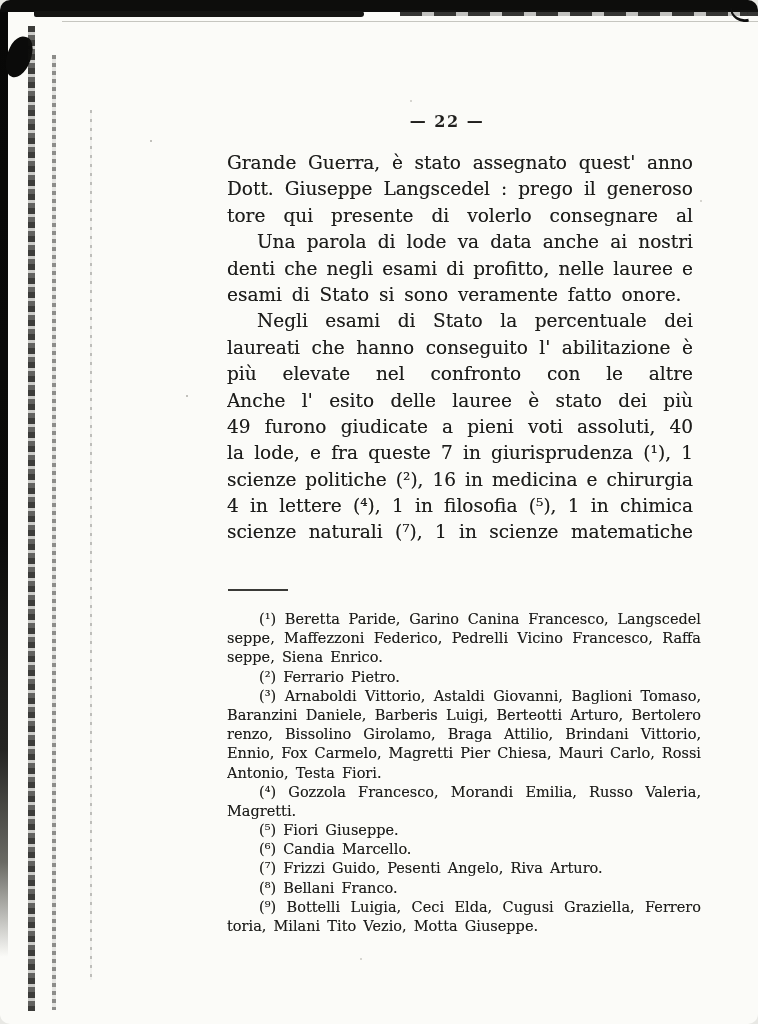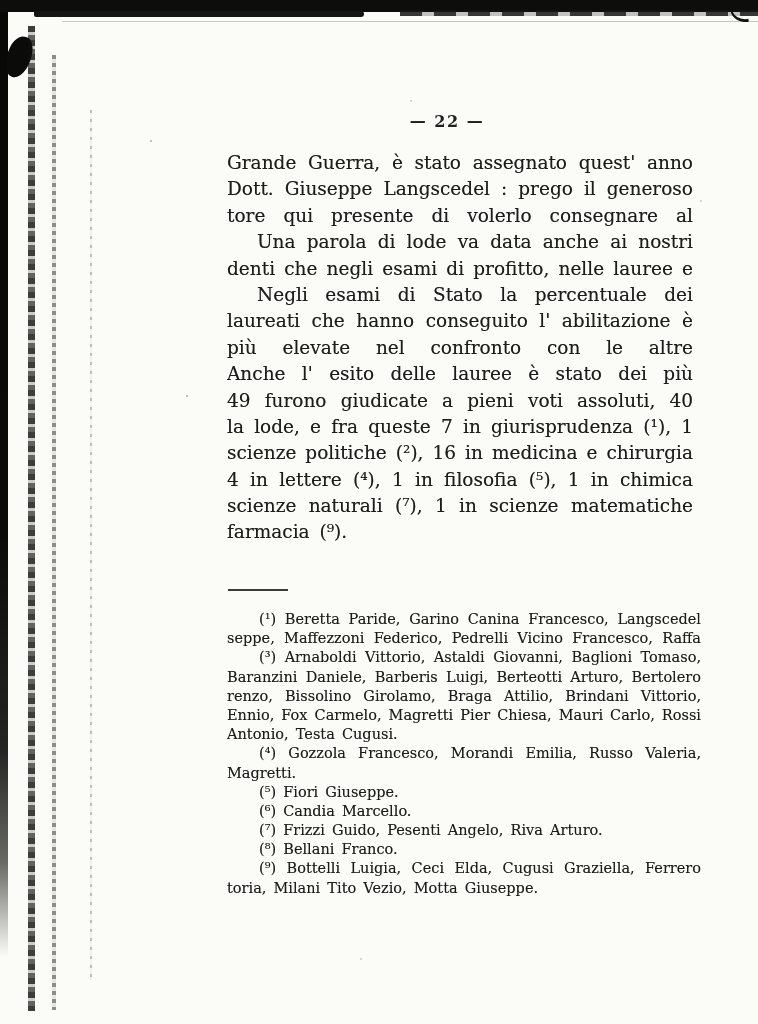--- a/index.html
+++ b/index.html
@@ -1,19 +1,20 @@
 <!DOCTYPE html>
 <html><head>
 <meta charset="utf-8">
 <style>
   html,body{margin:0;padding:0;background:#e8e8e4;}
   .scan{
     position:relative;width:758px;height:1024px;background:#fbfbf8;
     overflow:hidden;font-family:"DejaVu Serif","Liberation Serif",serif;
     color:#1c1c1a;
+    border-radius:10px;
   }
   
   .top-band{position:absolute;top:0;left:0;width:758px;height:12px;background:#0d0d0c;}
   .top-band-lower{position:absolute;top:11px;left:34px;width:330px;height:6px;background:#141412;border-radius:0 3px 3px 2px;}
   .top-band-texture{position:absolute;top:10px;left:400px;width:358px;height:6px;
     background:repeating-linear-gradient(to right,rgba(20,20,18,.85) 0 22px,rgba(20,20,18,.25) 22px 34px);}
   .page-edge-h{position:absolute;top:21px;left:62px;width:696px;height:1px;background:#c6c6c0;}
   .hook-mark{position:absolute;top:7px;left:731px;width:15px;height:13px;border:0 solid #101010;
     border-bottom-width:3px;border-left-width:2px;border-radius:0 0 0 90%;transform:rotate(-8deg);}
   .streak-a{position:absolute;left:0;top:12px;width:8px;height:945px;
@@ -72,42 +73,44 @@
   <div class="speck" style="left:360px;top:958px;opacity:.3;"></div>
 
   <div class="page-number">— 22 —</div>
 
   <div class="body-block">
     <div class="line">Grande Guerra, è stato assegnato quest' anno al</div>
     <div class="line">Dott. Giuseppe Langscedel : prego il generoso dona-</div>
     <div class="line">tore qui presente di volerlo consegnare al vincitore.</div>
     <div class="line indent">Una parola di lode va data anche ai nostri stu-</div>
     <div class="line">denti che negli esami di profitto, nelle lauree e negli</div>
+    <div class="line end">esami di Stato si sono veramente fatto onore.</div>
     <div class="line indent">Negli esami di Stato la percentuale dei nostri</div>
     <div class="line">laureati che hanno conseguito l' abilitazione è fra le</div>
     <div class="line">più elevate nel confronto con le altre Università.</div>
     <div class="line">Anche l' esito delle lauree è stato dei più lusinghieri:</div>
     <div class="line">49 furono giudicate a pieni voti assoluti, 40 ebbero</div>
     <div class="line">la lode, e fra queste 7 in giurisprudenza (¹), 1 in</div>
     <div class="line">scienze politiche (²), 16 in medicina e chirurgia (³),</div>
     <div class="line">4 in lettere (⁴), 1 in filosofia (⁵), 1 in chimica (⁶), 3 in</div>
     <div class="line">scienze naturali (⁷), 1 in scienze matematiche (⁸), 6 in</div>
-    <div class="line end">farmacia (⁹).</div>
   </div>
 
   <div class="footnote-rule"></div>
 
   <div class="footnote-block">
     <div class="fline indent">(¹) Beretta Paride, Garino Canina Francesco, Langscedel Giu-</div>
     <div class="fline">seppe, Maffezzoni Federico, Pedrelli Vicino Francesco, Raffa Giu-</div>
+    <div class="fline end">seppe, Siena Enrico.</div>
+    <div class="fline indent end">(²) Ferrario Pietro.</div>
     <div class="fline indent">(³) Arnaboldi Vittorio, Astaldi Giovanni, Baglioni Tomaso,</div>
     <div class="fline">Baranzini Daniele, Barberis Luigi, Berteotti Arturo, Bertolero Lo-</div>
     <div class="fline">renzo, Bissolino Girolamo, Braga Attilio, Brindani Vittorio, Chiesa</div>
     <div class="fline">Ennio, Fox Carmelo, Magretti Pier Chiesa, Mauri Carlo, Rossi</div>
-    <div class="fline end">Antonio, Testa Cugusi.</div>
+    <div class="fline end">Antonio, Testa Fiori.</div>
     <div class="fline indent">(⁴) Gozzola Francesco, Morandi Emilia, Russo Valeria, Zanoni</div>
     <div class="fline end">Magretti.</div>
     <div class="fline indent end">(⁵) Fiori Giuseppe.</div>
     <div class="fline indent end">(⁶) Candia Marcello.</div>
     <div class="fline indent end">(⁷) Frizzi Guido, Pesenti Angelo, Riva Arturo.</div>
     <div class="fline indent end">(⁸) Bellani Franco.</div>
     <div class="fline indent">(⁹) Bottelli Luigia, Ceci Elda, Cugusi Graziella, Ferrero Vit-</div>
     <div class="fline end">toria, Milani Tito Vezio, Motta Giuseppe.</div>
   </div>
 

